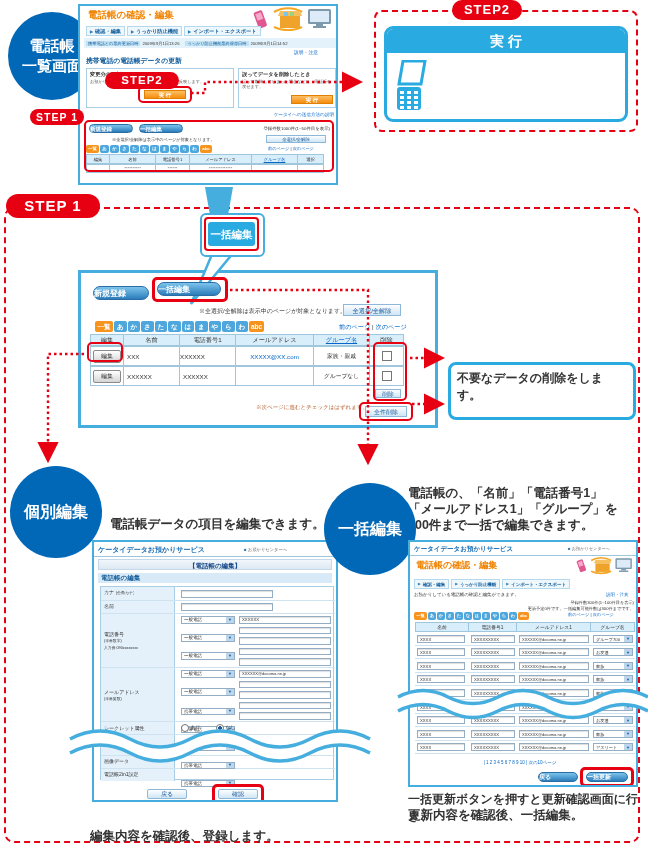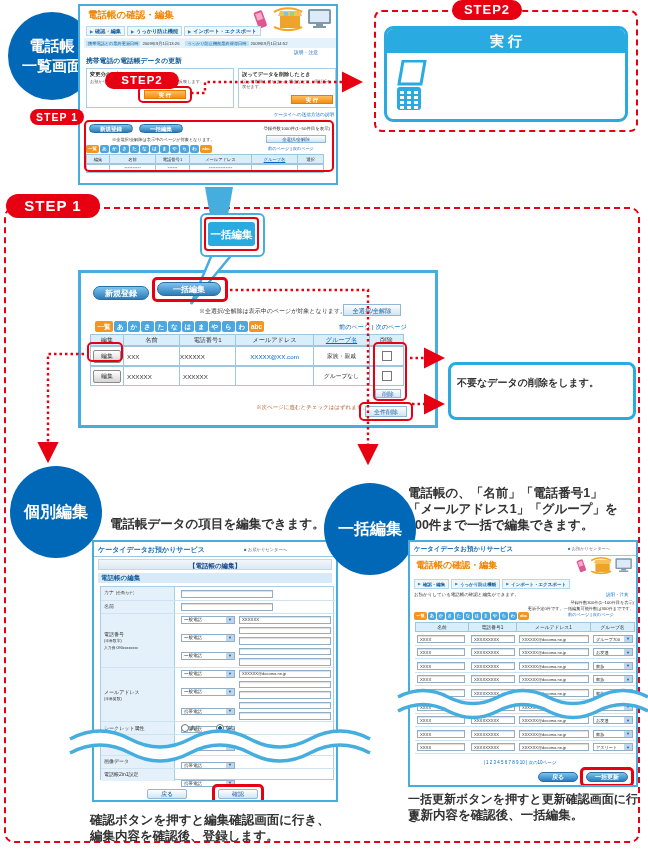--- a/index.html
+++ b/index.html
@@ -6,21 +6,21 @@
   #canvas{position:relative;width:648px;height:850px;background:#fff;overflow:hidden;
           font-family:"Liberation Sans",sans-serif;color:#333}
   .abs{position:absolute;box-sizing:border-box}
   .dz{border:2px dashed #e60012;border-radius:10px}
   .badge{background:#e60012;color:#fff;font-weight:bold;text-align:center;border-radius:999px;letter-spacing:1px}
   .circle{background:#0068b7;border-radius:50%;color:#fff;font-weight:bold;display:flex;align-items:center;justify-content:center;text-align:center}
   .scr{background:#fff;border:2px solid #45aede}
   .rf{border:3px solid #e60012;border-radius:5px;background:transparent}
   .panel{background:#fff;border:3px solid #29abe2;border-radius:9px;overflow:hidden}
   .ph{background:#29abe2;color:#fff;font-weight:bold;text-align:center}
-  .pill{background:linear-gradient(#7cc4ec,#2b7cba);color:#fff;font-weight:bold;text-align:center;border-radius:8px;border:1px solid #2a6da5}
+  .pill{background:linear-gradient(#7cc4ec,#2b7cba);color:#fff;font-weight:bold;border-radius:8px;border:1px solid #2a6da5}
   .obtn{background:linear-gradient(#fcbf63,#f58d0e);color:#fff;font-weight:bold;text-align:center;border:1px solid #e07f00}
   .lbtn{background:linear-gradient(#fdfeff,#cfe6f5);border:1px solid #8fb8d8;color:#1a5a9a;text-align:center}
   .gbtn{background:linear-gradient(#fff,#d5d5d5);border:1px solid #8a8a8a;border-radius:2px;color:#333;text-align:center}
   .chip{background:#4da7dd;color:#fff;font-weight:bold;text-align:center;border-radius:2px}
   .or{background:#f7941d}
   .lnk{color:#0566c8}
   .u{text-decoration:underline}
   .b{font-weight:bold}
   .inp{background:#fff;border:1px solid #93adc4;box-shadow:inset 0 1px 1px #00000022;color:#333;overflow:hidden;white-space:nowrap}
   .sel{position:relative;background:#fff;border:1px solid #93adc4;color:#333;padding-left:2px;overflow:hidden;white-space:nowrap}
@@ -252,21 +252,21 @@
 
   <div class="abs" style="left:200px;top:213px;width:65px;height:44px;background:#fff;border:2.5px solid #45aede;border-radius:6px">
     <div class="abs rf" style="left:2px;top:2px;width:55px;height:34px;border-width:2.5px;border-radius:4px"></div>
     <div class="abs" style="left:6px;top:7px;width:47px;height:24px;line-height:24px;background:#29abe2;color:#fff;font-weight:bold;font-size:10.5px;text-align:center;border-radius:3px">一括編集</div>
   </div>
 
   <div class="abs rf" style="left:152px;top:277px;width:76px;height:25px"></div>
   <div class="abs pill" style="left:157px;top:282px;width:64px;height:14px;line-height:13px;font-size:8px">一括編集</div>
 
   <div class="abs panel" style="left:448px;top:362px;width:188px;height:58px;border-radius:8px">
-    <div class="b" style="font-size:10px;padding:11px 6px">不要なデータの削除をします。</div>
+    <div class="b" style="font-size:12px;padding:5px 6px">不要なデータの削除をします。</div>
   </div>
 
   <div class="abs b" style="left:110px;top:516px;font-size:12.5px">電話帳データの項目を編集できます。</div>
   <div class="abs circle" style="left:10px;top:466px;width:92px;height:92px;font-size:16px">個別編集</div>
 
   <div class="abs scr" style="left:92px;top:540px;width:246px;height:262px;overflow:hidden">
     <div class="abs b nw" style="left:4px;top:3px;font-size:7px;color:#1a6fb5">ケータイデータお預かりサービス</div>
     <div class="abs nw" style="left:150px;top:5px;font-size:4.3px;color:#666">
       <span style="color:#2b7cba">■</span>
       <span>お預かりセンターへ</span>
@@ -326,21 +326,20 @@
       </div>
       <div class="abs nw" style="left:3px;top:151px;font-size:5px">グループ名</div>
 
       <div class="abs nw" style="left:3px;top:171px;font-size:5px">画像データ</div>
       <div class="abs nw" style="left:3px;top:184px;font-size:5px">電話帳2in1設定</div>
     </div>
     <div class="abs lbtn" style="left:53px;top:247px;width:40px;height:10px;line-height:9px;font-size:6px;border-radius:2px">戻る</div>
     <div class="abs lbtn" style="left:124px;top:247px;width:40px;height:10px;line-height:9px;font-size:6px;border-radius:2px">確認</div>
     <div class="abs rf" style="left:118px;top:242px;width:52px;height:20px"></div>
   </div>
-  <div class="abs b" style="left:90px;top:812px;font-size:12.5px">確認ボタンを押すと編集確認画面に行き、</div>
   <div class="abs b" style="left:90px;top:828px;font-size:12.5px">編集内容を確認後、登録します。</div>
 
   <div class="abs b" style="left:408px;top:485px;font-size:12.5px">電話帳の、「名前」「電話番号1」</div>
   <div class="abs b" style="left:408px;top:501px;font-size:12.5px">「メールアドレス1」「グループ」を</div>
   <div class="abs b" style="left:408px;top:517px;font-size:12.5px">300件まで一括で編集できます。</div>
   <div class="abs circle" style="left:324px;top:483px;width:92px;height:92px;font-size:16px">一括編集</div>
 
   <div class="abs scr" style="left:408px;top:540px;width:230px;height:247px;overflow:hidden">
     <div class="abs b nw" style="left:4px;top:3px;font-size:6.5px;color:#1a6fb5">ケータイデータお預かりサービス</div>
     <div class="abs nw" style="left:158px;top:4px;font-size:4.2px;color:#666">

